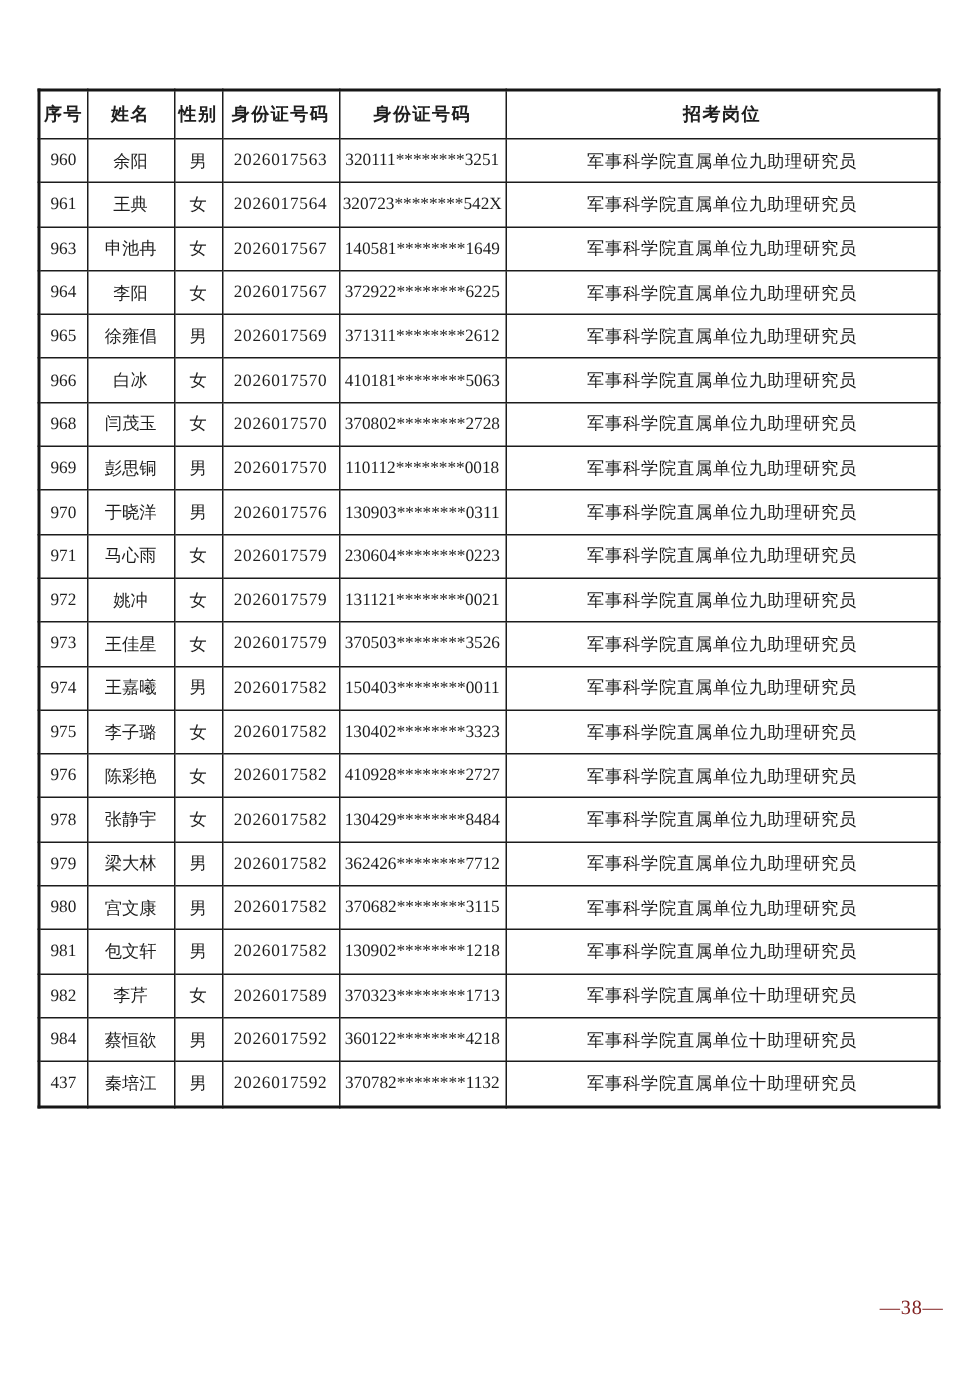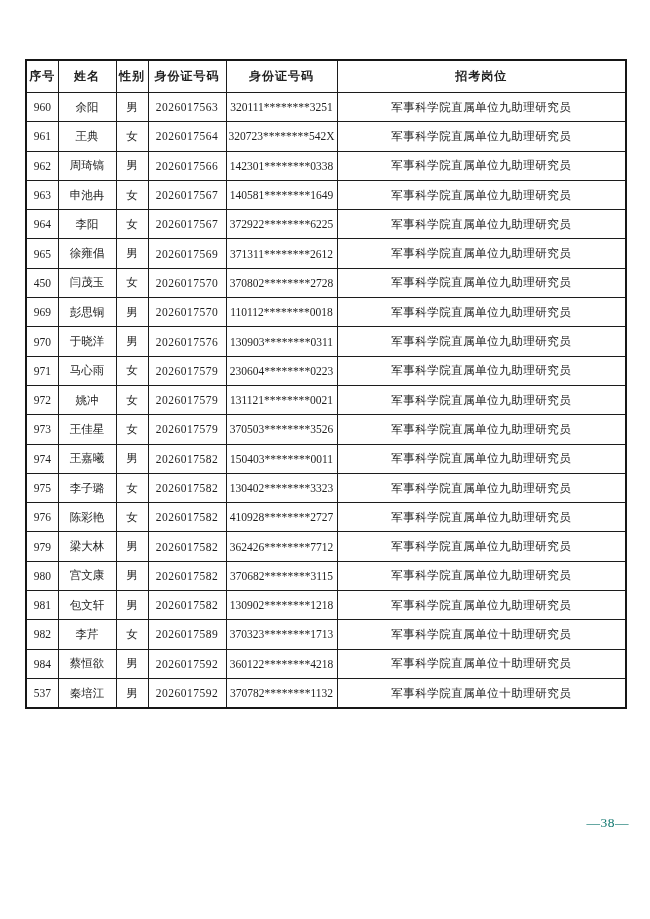--- a/index.html
+++ b/index.html
@@ -39,23 +39,23 @@
   table.roster tbody td{
     height:28.3px;
   }
   td.c0{font-size:12px;}
   td.c3{font-size:12px;letter-spacing:0.5px;margin-left:36px;}
   td.c4{font-size:12px;margin-left:24px;}
   td.c5{text-align:left;padding-left:4px;letter-spacing:0.5px;font-family:Liberation Serif, serif;}
   .page-number{
     position:absolute;
     right:21px;
-    top:815px;
+    top:864px;
     font-size:13.5px;
-    color:#0f766e;
+    color:#7f1d1d;
     letter-spacing:0.5px;
   }
 </style>
 </head>
 <body>
 
 <div class="page">
 
   <table class="roster">
     <colgroup>
@@ -87,28 +87,20 @@
         </tr>
         <tr>
           <td class="c0">961</td>
           <td class="c1">王典</td>
           <td class="c2">女</td>
           <td class="c3">2026017564</td>
           <td class="c4">320723********542X</td>
           <td class="c5">军事科学院直属单位九助理研究员</td>
         </tr>
         <tr>
-          <td class="c0">962</td>
-          <td class="c1">周琦镐</td>
-          <td class="c2">男</td>
-          <td class="c3">2026017566</td>
-          <td class="c4">142301********0338</td>
-          <td class="c5">军事科学院直属单位九助理研究员</td>
-        </tr>
-        <tr>
           <td class="c0">963</td>
           <td class="c1">申池冉</td>
           <td class="c2">女</td>
           <td class="c3">2026017567</td>
           <td class="c4">140581********1649</td>
           <td class="c5">军事科学院直属单位九助理研究员</td>
         </tr>
         <tr>
           <td class="c0">964</td>
           <td class="c1">李阳</td>
@@ -119,21 +111,29 @@
         </tr>
         <tr>
           <td class="c0">965</td>
           <td class="c1">徐雍倡</td>
           <td class="c2">男</td>
           <td class="c3">2026017569</td>
           <td class="c4">371311********2612</td>
           <td class="c5">军事科学院直属单位九助理研究员</td>
         </tr>
         <tr>
-          <td class="c0">450</td>
+          <td class="c0">966</td>
+          <td class="c1">白冰</td>
+          <td class="c2">女</td>
+          <td class="c3">2026017570</td>
+          <td class="c4">410181********5063</td>
+          <td class="c5">军事科学院直属单位九助理研究员</td>
+        </tr>
+        <tr>
+          <td class="c0">968</td>
           <td class="c1">闫茂玉</td>
           <td class="c2">女</td>
           <td class="c3">2026017570</td>
           <td class="c4">370802********2728</td>
           <td class="c5">军事科学院直属单位九助理研究员</td>
         </tr>
         <tr>
           <td class="c0">969</td>
           <td class="c1">彭思铜</td>
           <td class="c2">男</td>
@@ -188,20 +188,28 @@
           <td class="c3">2026017582</td>
           <td class="c4">130402********3323</td>
           <td class="c5">军事科学院直属单位九助理研究员</td>
         </tr>
         <tr>
           <td class="c0">976</td>
           <td class="c1">陈彩艳</td>
           <td class="c2">女</td>
           <td class="c3">2026017582</td>
           <td class="c4">410928********2727</td>
+          <td class="c5">军事科学院直属单位九助理研究员</td>
+        </tr>
+        <tr>
+          <td class="c0">978</td>
+          <td class="c1">张静宇</td>
+          <td class="c2">女</td>
+          <td class="c3">2026017582</td>
+          <td class="c4">130429********8484</td>
           <td class="c5">军事科学院直属单位九助理研究员</td>
         </tr>
         <tr>
           <td class="c0">979</td>
           <td class="c1">梁大林</td>
           <td class="c2">男</td>
           <td class="c3">2026017582</td>
           <td class="c4">362426********7712</td>
           <td class="c5">军事科学院直属单位九助理研究员</td>
         </tr>
@@ -231,21 +239,21 @@
         </tr>
         <tr>
           <td class="c0">984</td>
           <td class="c1">蔡恒欲</td>
           <td class="c2">男</td>
           <td class="c3">2026017592</td>
           <td class="c4">360122********4218</td>
           <td class="c5">军事科学院直属单位十助理研究员</td>
         </tr>
         <tr>
-          <td class="c0">537</td>
+          <td class="c0">437</td>
           <td class="c1">秦培江</td>
           <td class="c2">男</td>
           <td class="c3">2026017592</td>
           <td class="c4">370782********1132</td>
           <td class="c5">军事科学院直属单位十助理研究员</td>
         </tr>
       </tbody>
   </table>
 
   <div class="page-number">—38—</div>

